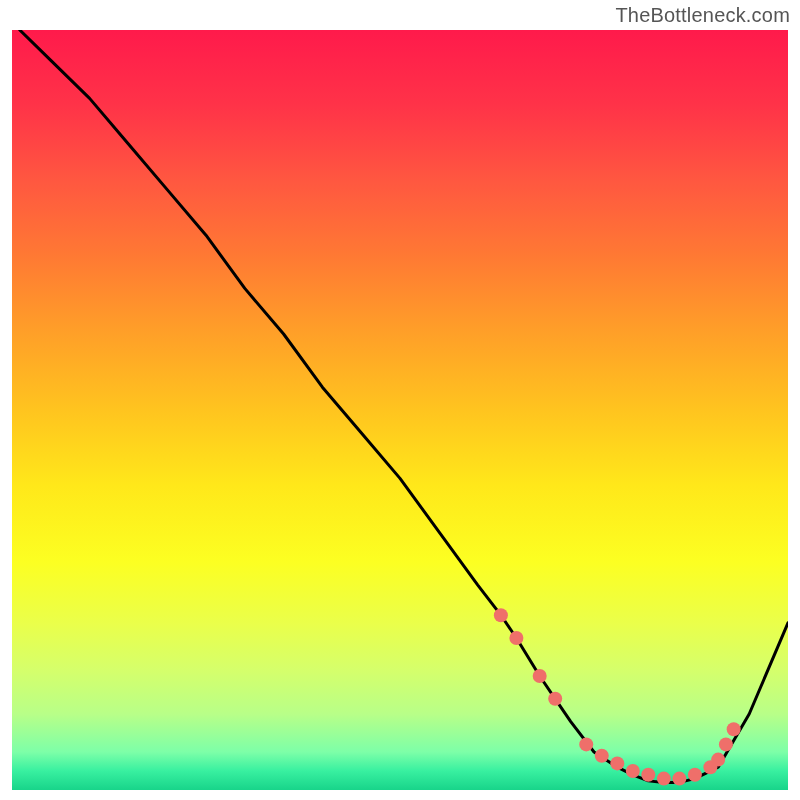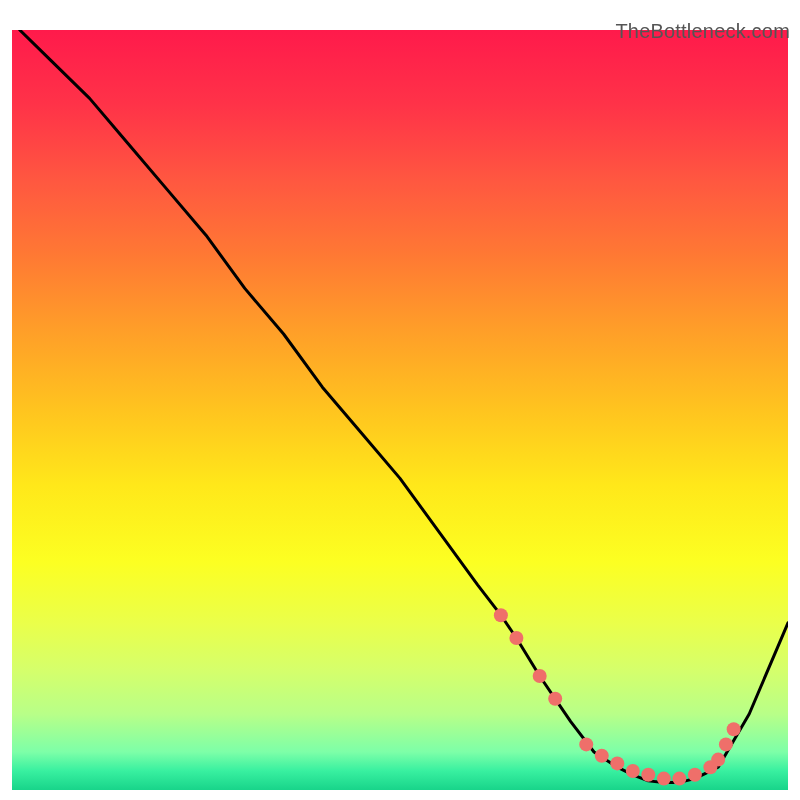--- a/index.html
+++ b/index.html
@@ -18,21 +18,20 @@
   }
   .watermark {
     position: absolute;
     top: 4px;
     right: 10px;
     font-size: 20px;
     color: #555;
     font-weight: 500;
     letter-spacing: 0.2px;
     z-index: 20;
-    margin-top: 16px;
   }
   svg.plot {
     position: absolute;
     left: 0;
     top: 0;
     width: 800px;
     height: 800px;
   }
 </style>
 </head>

